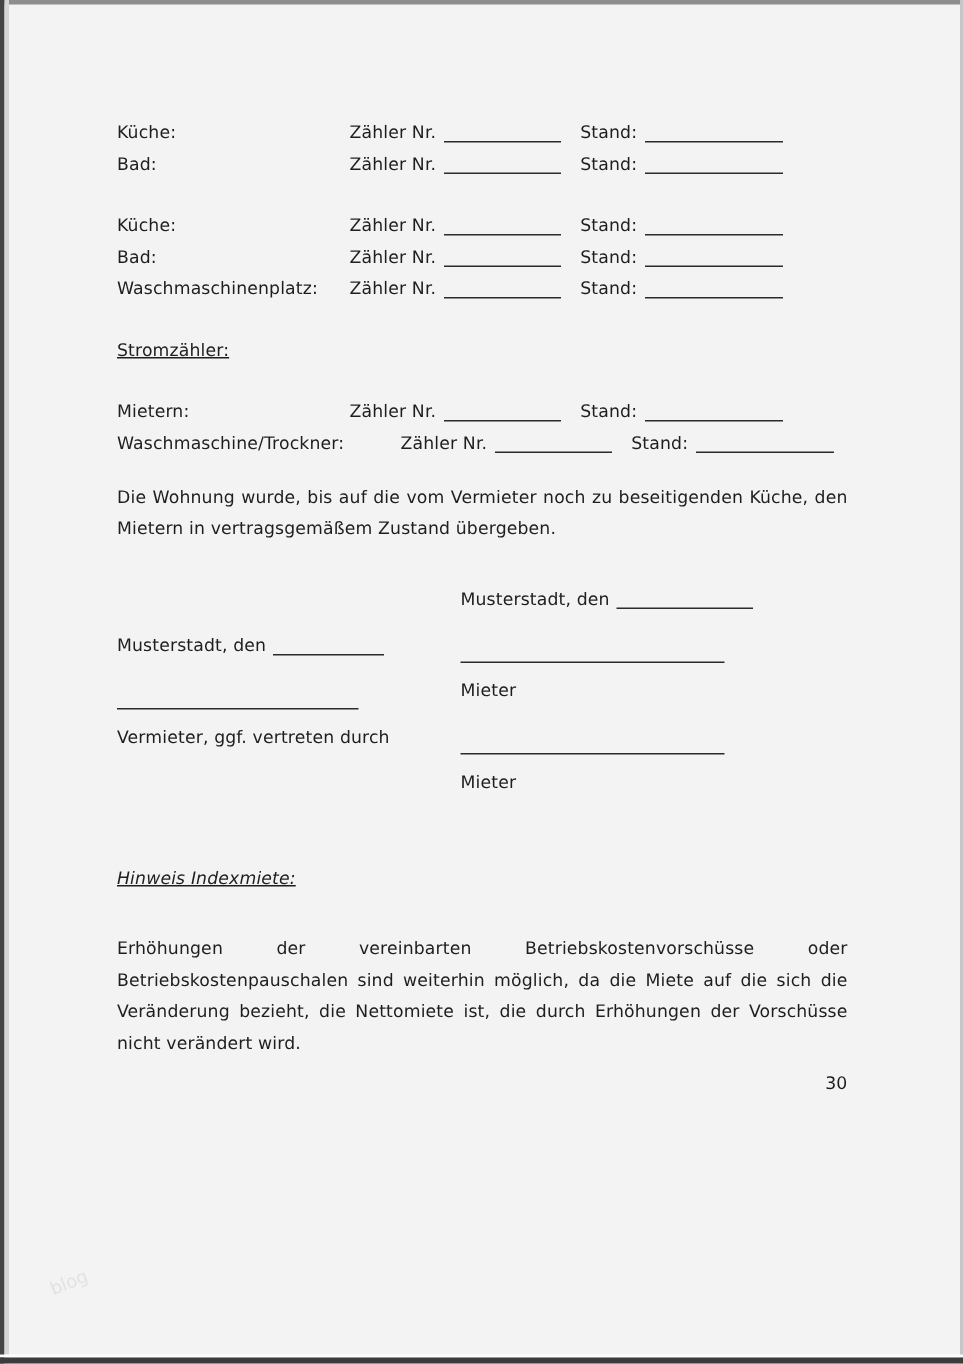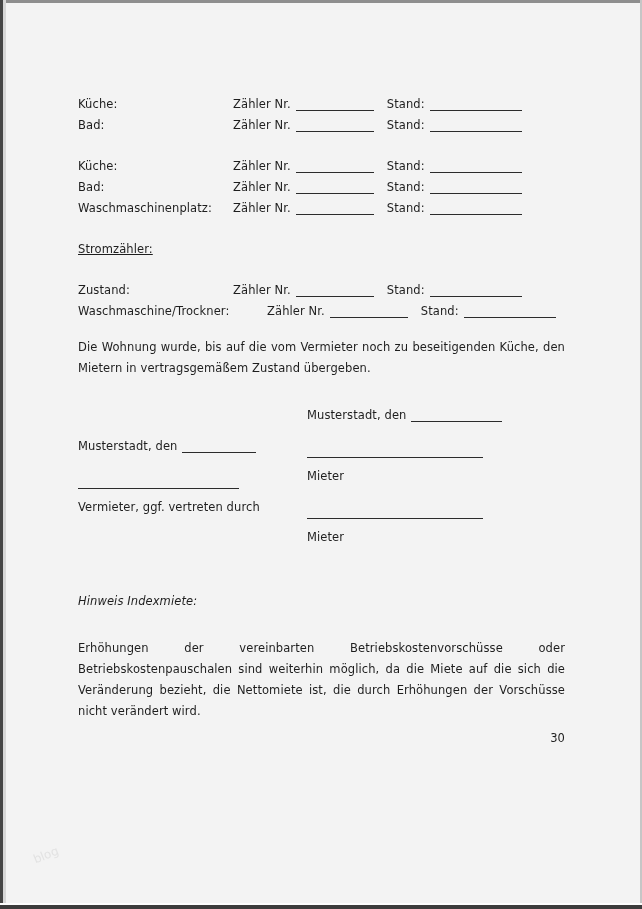--- a/index.html
+++ b/index.html
@@ -14,21 +14,21 @@
   
   .edge { position:absolute; z-index:5; }
   .edge-top    { left:0; top:0; width:642px; height:3px; background:#8e8e8e; }
   .edge-left-dark  { left:0; top:0; width:3px; height:909px; background:#454545; }
   .edge-left-light { left:3px; top:0; width:3px; height:909px; background:#d6d6d6; }
   .edge-right  { right:0; top:0; width:2px; height:909px; background:#c6c6c6; }
   .edge-bottom-white { left:0; bottom:4px; width:642px; height:2px; background:#fdfdfd; }
   .edge-bottom-dark  { left:0; bottom:0; width:642px; height:4px; background:#3c3c3c; }
 
   .content {
-    position:absolute; left:78px; top:94px; width:487px;
+    position:absolute; left:78px; top:78px; width:487px;
     font-size:11.5px; line-height:21px; letter-spacing:0.1px;
   }
 
   
   .meter-row { display:flex; align-items:baseline; height:21px; white-space:nowrap; }
   .m-label { display:inline-block; width:155px; flex:none; }
   .m-label.wide { width:189px; }
   .m-meter { flex:none; }
   .uline {
     display:inline-block; height:1px; flex:none;
@@ -51,21 +51,21 @@
   .sig-col-left  { width:229px; flex:none; }
   .sig-col-right { width:258px; flex:none; }
   .date-row { display:flex; align-items:baseline; white-space:nowrap; height:21px; }
   .d-line-l { width:74px; margin-left:5px; }
   .d-line-r { width:91px; margin-left:5px; }
   .sig-line { height:31px; border-bottom:1px solid #2b2b2b; }
   .sig-line-l { width:161px; }
   .sig-line-r { width:176px; }
   .sig-role { padding-top:8px; height:21px; }
 
-  .index-heading { font-style:italic; margin-top:43px; height:21px; }
+  .index-heading { font-style:italic; margin-top:43px; height:21px;text-decoration:underline; }
   .index-p1 { margin-top:31px; height:21px; }
   .index-p2 { margin-top:26px; text-align:justify; }
 
   .page-number { margin-top:6px; text-align:right; }
 
   .watermark {
     position:absolute; left:33px; top:848px;
     font-size:12px; color:#e2e2e2;
     transform:rotate(-22deg);
     z-index:2;
@@ -117,21 +117,21 @@
     <span class="m-label">Waschmaschinenplatz:</span>
     <span class="m-meter">Zähler Nr.</span>
     <span class="uline z-line"></span>
     <span class="m-stand">Stand:</span>
     <span class="uline s-line"></span>
   </div>
 
   <div class="section-heading gap20">Stromzähler:</div>
 
   <div class="meter-row gap20">
-    <span class="m-label">Zustand:</span>
+    <span class="m-label">Mietern:</span>
     <span class="m-meter">Zähler Nr.</span>
     <span class="uline z-line"></span>
     <span class="m-stand">Stand:</span>
     <span class="uline s-line"></span>
   </div>
   <div class="meter-row">
     <span class="m-label wide">Waschmaschine/Trockner:</span>
     <span class="m-meter">Zähler Nr.</span>
     <span class="uline z-line"></span>
     <span class="m-stand">Stand:</span>

